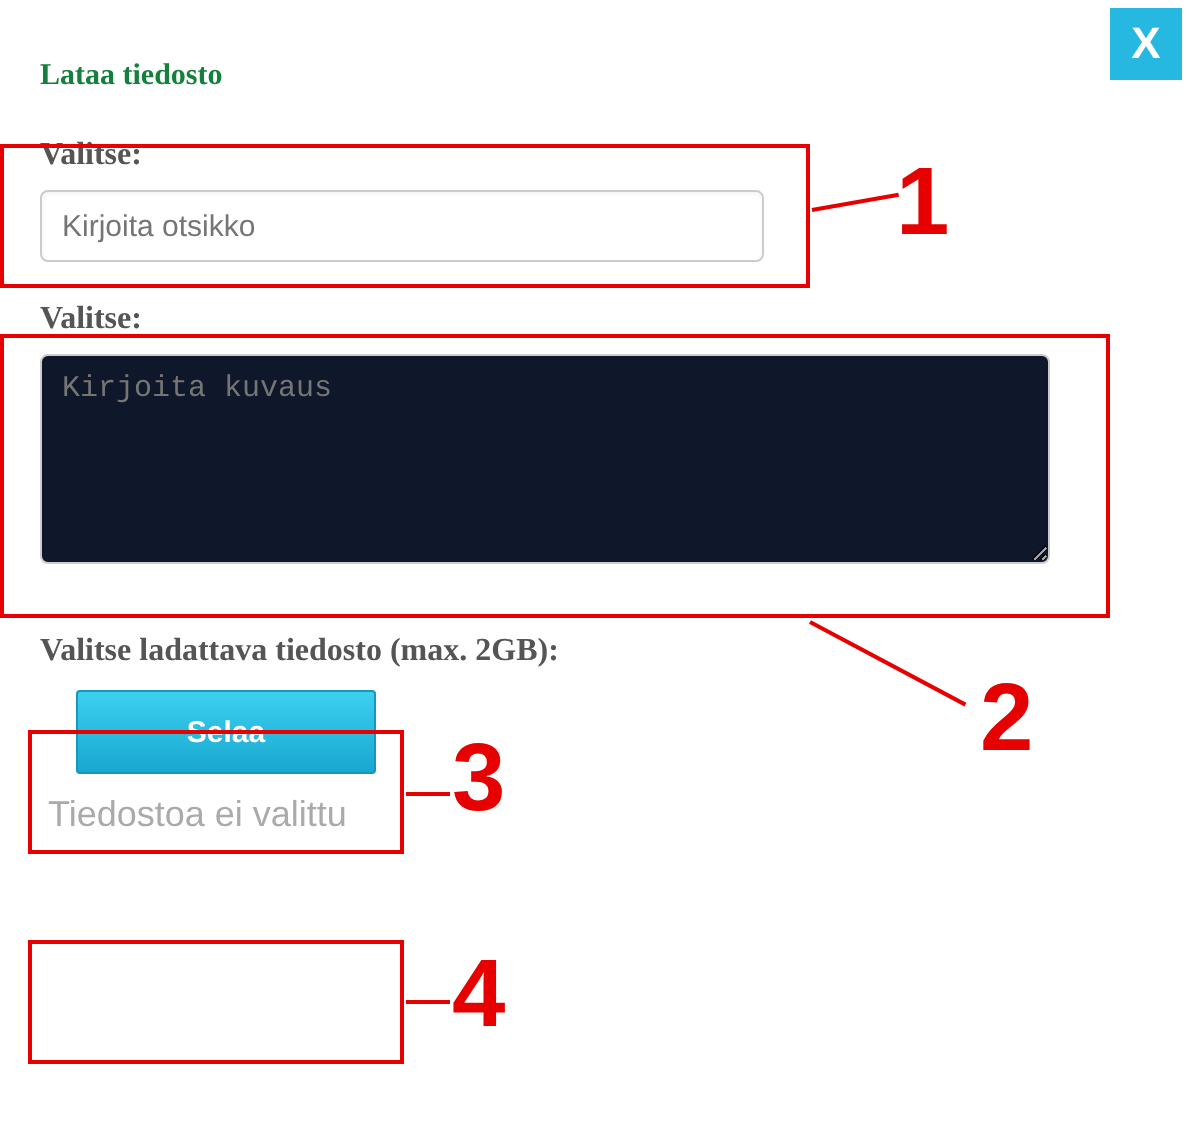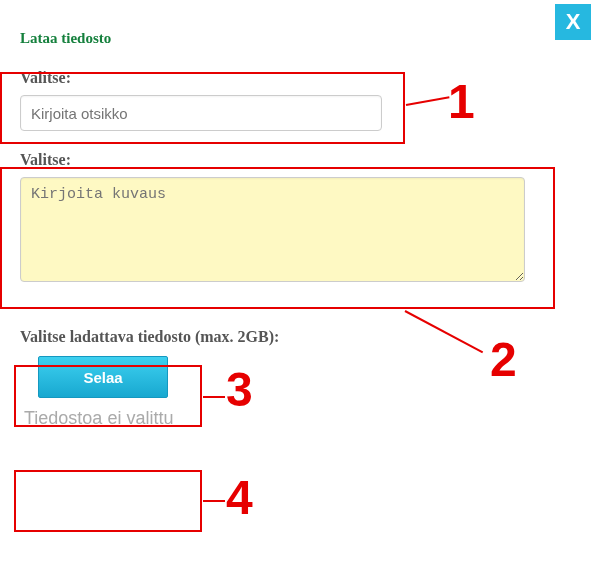--- a/index.html
+++ b/index.html
@@ -56,21 +56,21 @@
     }
     .textarea {
       width: 505px;
       height: 105px;
       border: 1px solid #ccc;
       border-radius: 4px;
       padding: 8px 10px;
       font-size: 15px;
       color: #888;
       font-family: 'Courier New', monospace;
-      background: #fef9c3;
+      background: #0f172a;
       resize: both;
       box-shadow: inset 0 1px 2px rgba(0,0,0,0.05);
     }
     .section {
       position: relative;
       margin-bottom: 20px;
     }
     .highlight-box {
       position: absolute;
       border: 2px solid #e60000;
@@ -91,21 +91,21 @@
       pointer-events: none;
     }
     .file-label {
       font-size: 16px;
       color: #555;
       font-weight: bold;
       margin-bottom: 10px;
       display: block;
     }
     .cyan-btn {
-      width: 130px;
+      width: 150px;
       height: 42px;
       background: linear-gradient(to bottom, #3dd0f0 0%, #18a8d0 100%);
       border: 1px solid #1498c0;
       color: #fff;
       font-family: Arial, sans-serif;
       font-weight: bold;
       font-size: 15px;
       cursor: pointer;
       border-radius: 2px;
       display: flex;
@@ -142,21 +142,21 @@
 <div class="section">
   <label class="field-label">Valitse:</label>
   <input class="text-input" type="text" placeholder="Kirjoita otsikko" style="">
 </div>
 
 <div class="section">
   <label class="field-label">Valitse:</label>
   <textarea class="textarea" placeholder="Kirjoita kuvaus" style=""></textarea>
 </div>
 
-<div class="section" style="margin-top:42px;">
+<div class="section" style="margin-top:30px;">
   <label class="file-label">Valitse ladattava tiedosto (max. 2GB):</label>
   <button class="cyan-btn" style="margin-left:18px;">Selaa</button>
   <div class="file-status">Tiedostoa ei valittu</div>
 </div>
 
 <div class="highlight-box hi-1"></div>
 <div class="annot-line line-1"></div>
 <div class="annot-number num-1">1</div>
 
 <div class="highlight-box hi-2"></div>

